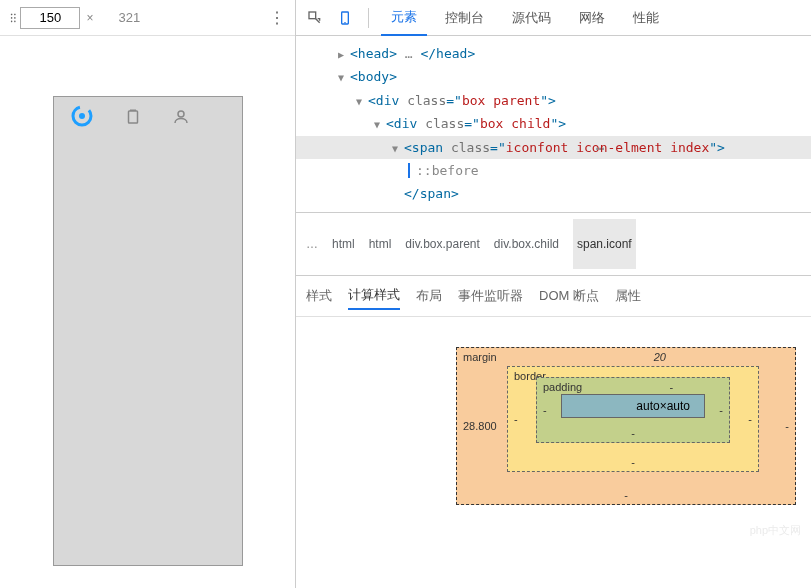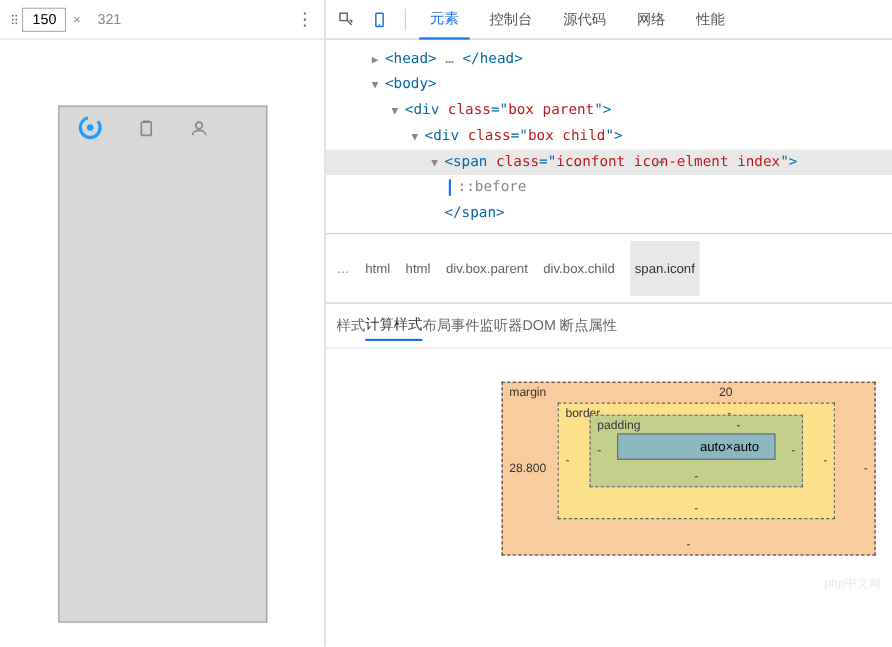--- a/index.html
+++ b/index.html
@@ -1,21 +1,21 @@
 <!DOCTYPE html>
 <html><head>
   <meta charset="utf-8">
   <style>
     * { margin: 0; padding: 0; box-sizing: border-box; }
     body { font-family: -apple-system, "Segoe UI", Arial, sans-serif; font-size: 12px; display: flex; height: 588px; width: 811px; background: #fff; overflow: hidden; }
     
     
     .left-panel { width: 296px; border-right: 1px solid #ccc; display: flex; flex-direction: column; }
     .dim-toolbar { height: 36px; display: flex; align-items: center; padding: 0 10px; border-bottom: 1px solid #e0e0e0; gap: 4px; }
-    .dim-input { width: 40px; height: 22px; border: 1px solid #aaa; text-align: center; font-size: 13px; }
+    .dim-input { width: 60px; height: 22px; border: 1px solid #aaa; text-align: center; font-size: 13px; }
     .dim-x { color: #888; margin: 0 2px; }
     .dim-more { margin-left: auto; cursor: pointer; color: #666; font-size: 16px; }
     .preview-area { flex: 1; display: flex; justify-content: center; padding-top: 60px; }
     .phone-frame { width: 190px; height: 470px; background: #d8d8d8; border: 1px solid #999; display: flex; flex-direction: column; }
     .phone-header { height: 44px; display: flex; align-items: center; gap: 30px; padding: 0 16px; }
     .e-logo { color: #1e9fff; font-size: 22px; font-weight: bold; }
     .phone-icon { color: #666; font-size: 18px; }
     
     
     .right-panel { flex: 1; display: flex; flex-direction: column; }
@@ -30,33 +30,33 @@
     .elements-tree { padding: 6px 0; font-family: Consolas, monospace; font-size: 13px; line-height: 1.8; overflow: hidden; }
     .tree-row { white-space: nowrap; padding-left: 24px; }
     .tree-row.selected { background: #e8e8e8; }
     .tree-row .dots { position: absolute; left: 300px; color: #888; font-size: 14px; }
     .arrow { display: inline-block; width: 10px; color: #888; margin-right: 2px; font-size: 10px; }
     .indent-1 { margin-left: 18px; }
     .indent-2 { margin-left: 36px; }
     .indent-3 { margin-left: 54px; }
     .indent-4 { margin-left: 72px; }
     .tag-bracket { color: #0369a1; }
-    .attr-name { color: #b91c1c; }
+    .attr-name { color: #737373; }
     .attr-val { color: #b91c1c; }
     .tag-dots { color: #888; }
     .pseudo { color: #888; }
     
     
     .breadcrumb { display: flex; align-items: center; padding: 6px 10px; border-top: 1px solid #ccc; border-bottom: 1px solid #ccc; gap: 14px; font-size: 12px; }
     .breadcrumb-dots { color: #888; }
     .crumb { color: #5f6368; cursor: pointer; }
     .crumb.active { color: #333; background: #e8e8e8; padding: 18px 4px; }
     
     
-    .styles-tabs { display: flex; align-items: center; padding: 6px 10px; font-size: 13px; border-bottom: 1px solid #e0e0e0; text-align: right; }
+    .styles-tabs { display: flex; align-items: center; padding: 6px 10px; gap: 16px; font-size: 13px; border-bottom: 1px solid #e0e0e0; text-align: right; }
     .stab { color: #666; cursor: pointer; padding: 4px 0; }
     .stab.active { color: #333; border-bottom: 2px solid #1a73e8; }
     
     
     .box-model-area { padding: 30px 0 0 160px; }
     .bm-margin { border: 1px dashed #333; background: #f9cc9d; padding: 18px 36px 32px 50px; position: relative; width: 340px; }
     .bm-border { border: 1px dashed #666; background: #fce08c; padding: 10px 28px 28px 28px; position: relative; }
     .bm-padding { border: 1px dashed #666; background: #c3d08b; padding: 16px 24px 24px 24px; position: relative; }
     .bm-content { border: 1px solid #666; background: #8cb7c0; padding: 4px 14px; text-align: right; font-size: 12px; }
     .bm-label { position: absolute; font-size: 11px; color: #333; }
@@ -166,21 +166,21 @@
     <span class="stab active">计算样式</span>
     <span class="stab">布局</span>
     <span class="stab">事件监听器</span>
     <span class="stab">DOM 断点</span>
     <span class="stab">属性</span>
   </div>
 
   <div class="box-model-area">
     <div class="bm-margin">
       <span class="bm-label bm-lbl-tl">margin</span>
-      <span class="bm-val bm-val-top" style="left:60%;">20</span>
+      <span class="bm-val bm-val-top" style="left:60%;font-style:italic;">20</span>
       <span class="bm-val bm-val-bottom">-</span>
       <span class="bm-val bm-val-left">28.800</span>
       <span class="bm-val bm-val-right">-</span>
       <div class="bm-border">
         <span class="bm-label bm-lbl-tl">border</span>
         <span class="bm-val bm-val-top" style="left:62%;">-</span>
         <span class="bm-val bm-val-bottom">-</span>
         <span class="bm-val bm-val-left">-</span>
         <span class="bm-val bm-val-right">-</span>
         <div class="bm-padding">

